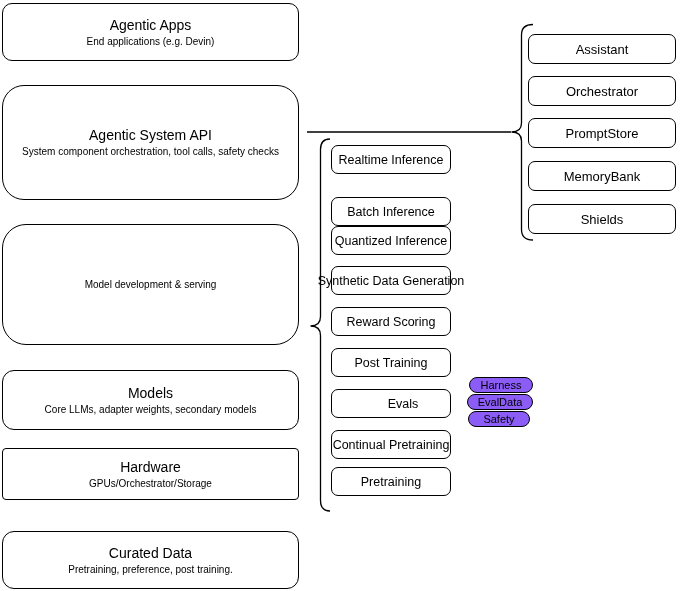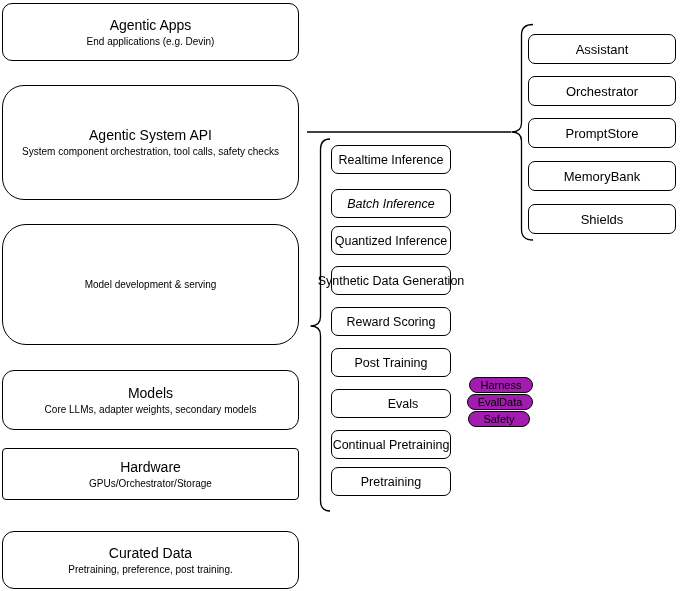--- a/index.html
+++ b/index.html
@@ -25,21 +25,21 @@
   .stack-node{left:2px;width:297px;gap:3px;}
   .stack-title{font-size:14px;line-height:16px;white-space:nowrap;}
   .stack-subtitle{font-size:10px;line-height:12px;white-space:nowrap;}
   .mid-node{left:331px;width:120px;height:29px;border-radius:7px;}
   .mid-label{font-size:12.5px;line-height:14px;white-space:nowrap;}
   .right-node{left:528px;width:148px;height:30px;border-radius:7px;}
   .right-label{font-size:13px;line-height:15px;white-space:nowrap;}
   .tag{
     position:absolute;
     box-sizing:border-box;
-    background:#a21caf;
+    background:#8b5cf6;
     border:1.3px solid #000000;
     border-radius:8px;
     height:16px;
     display:flex;align-items:center;justify-content:center;
     font-size:11px;line-height:12px;
     white-space:nowrap;
     z-index:3;
   }
   #overlay{position:absolute;left:0;top:0;width:682px;height:591px;pointer-events:none;}
   #overlay path, #overlay line{stroke:#000000;stroke-width:1.3;fill:none;}
@@ -80,21 +80,21 @@
   </div>
 
   <div class="node stack-node" style="top:531px;height:58px;border-radius:12px;">
     <div class="stack-title">Curated Data</div>
     <div class="stack-subtitle">Pretraining, preference, post training.</div>
   </div>
 
   <div class="node mid-node" style="top:145px;">
     <div class="mid-label">Realtime Inference</div>
   </div>
-  <div class="node mid-node" style="top:189px;font-style:italic;">
+  <div class="node mid-node" style="top:197px;">
     <div class="mid-label">Batch Inference</div>
   </div>
   <div class="node mid-node" style="top:226px;">
     <div class="mid-label">Quantized Inference</div>
   </div>
   <div class="node mid-node" style="top:266px;">
     <div class="mid-label">Synthetic Data Generation</div>
   </div>
   <div class="node mid-node" style="top:307px;">
     <div class="mid-label">Reward Scoring</div>

